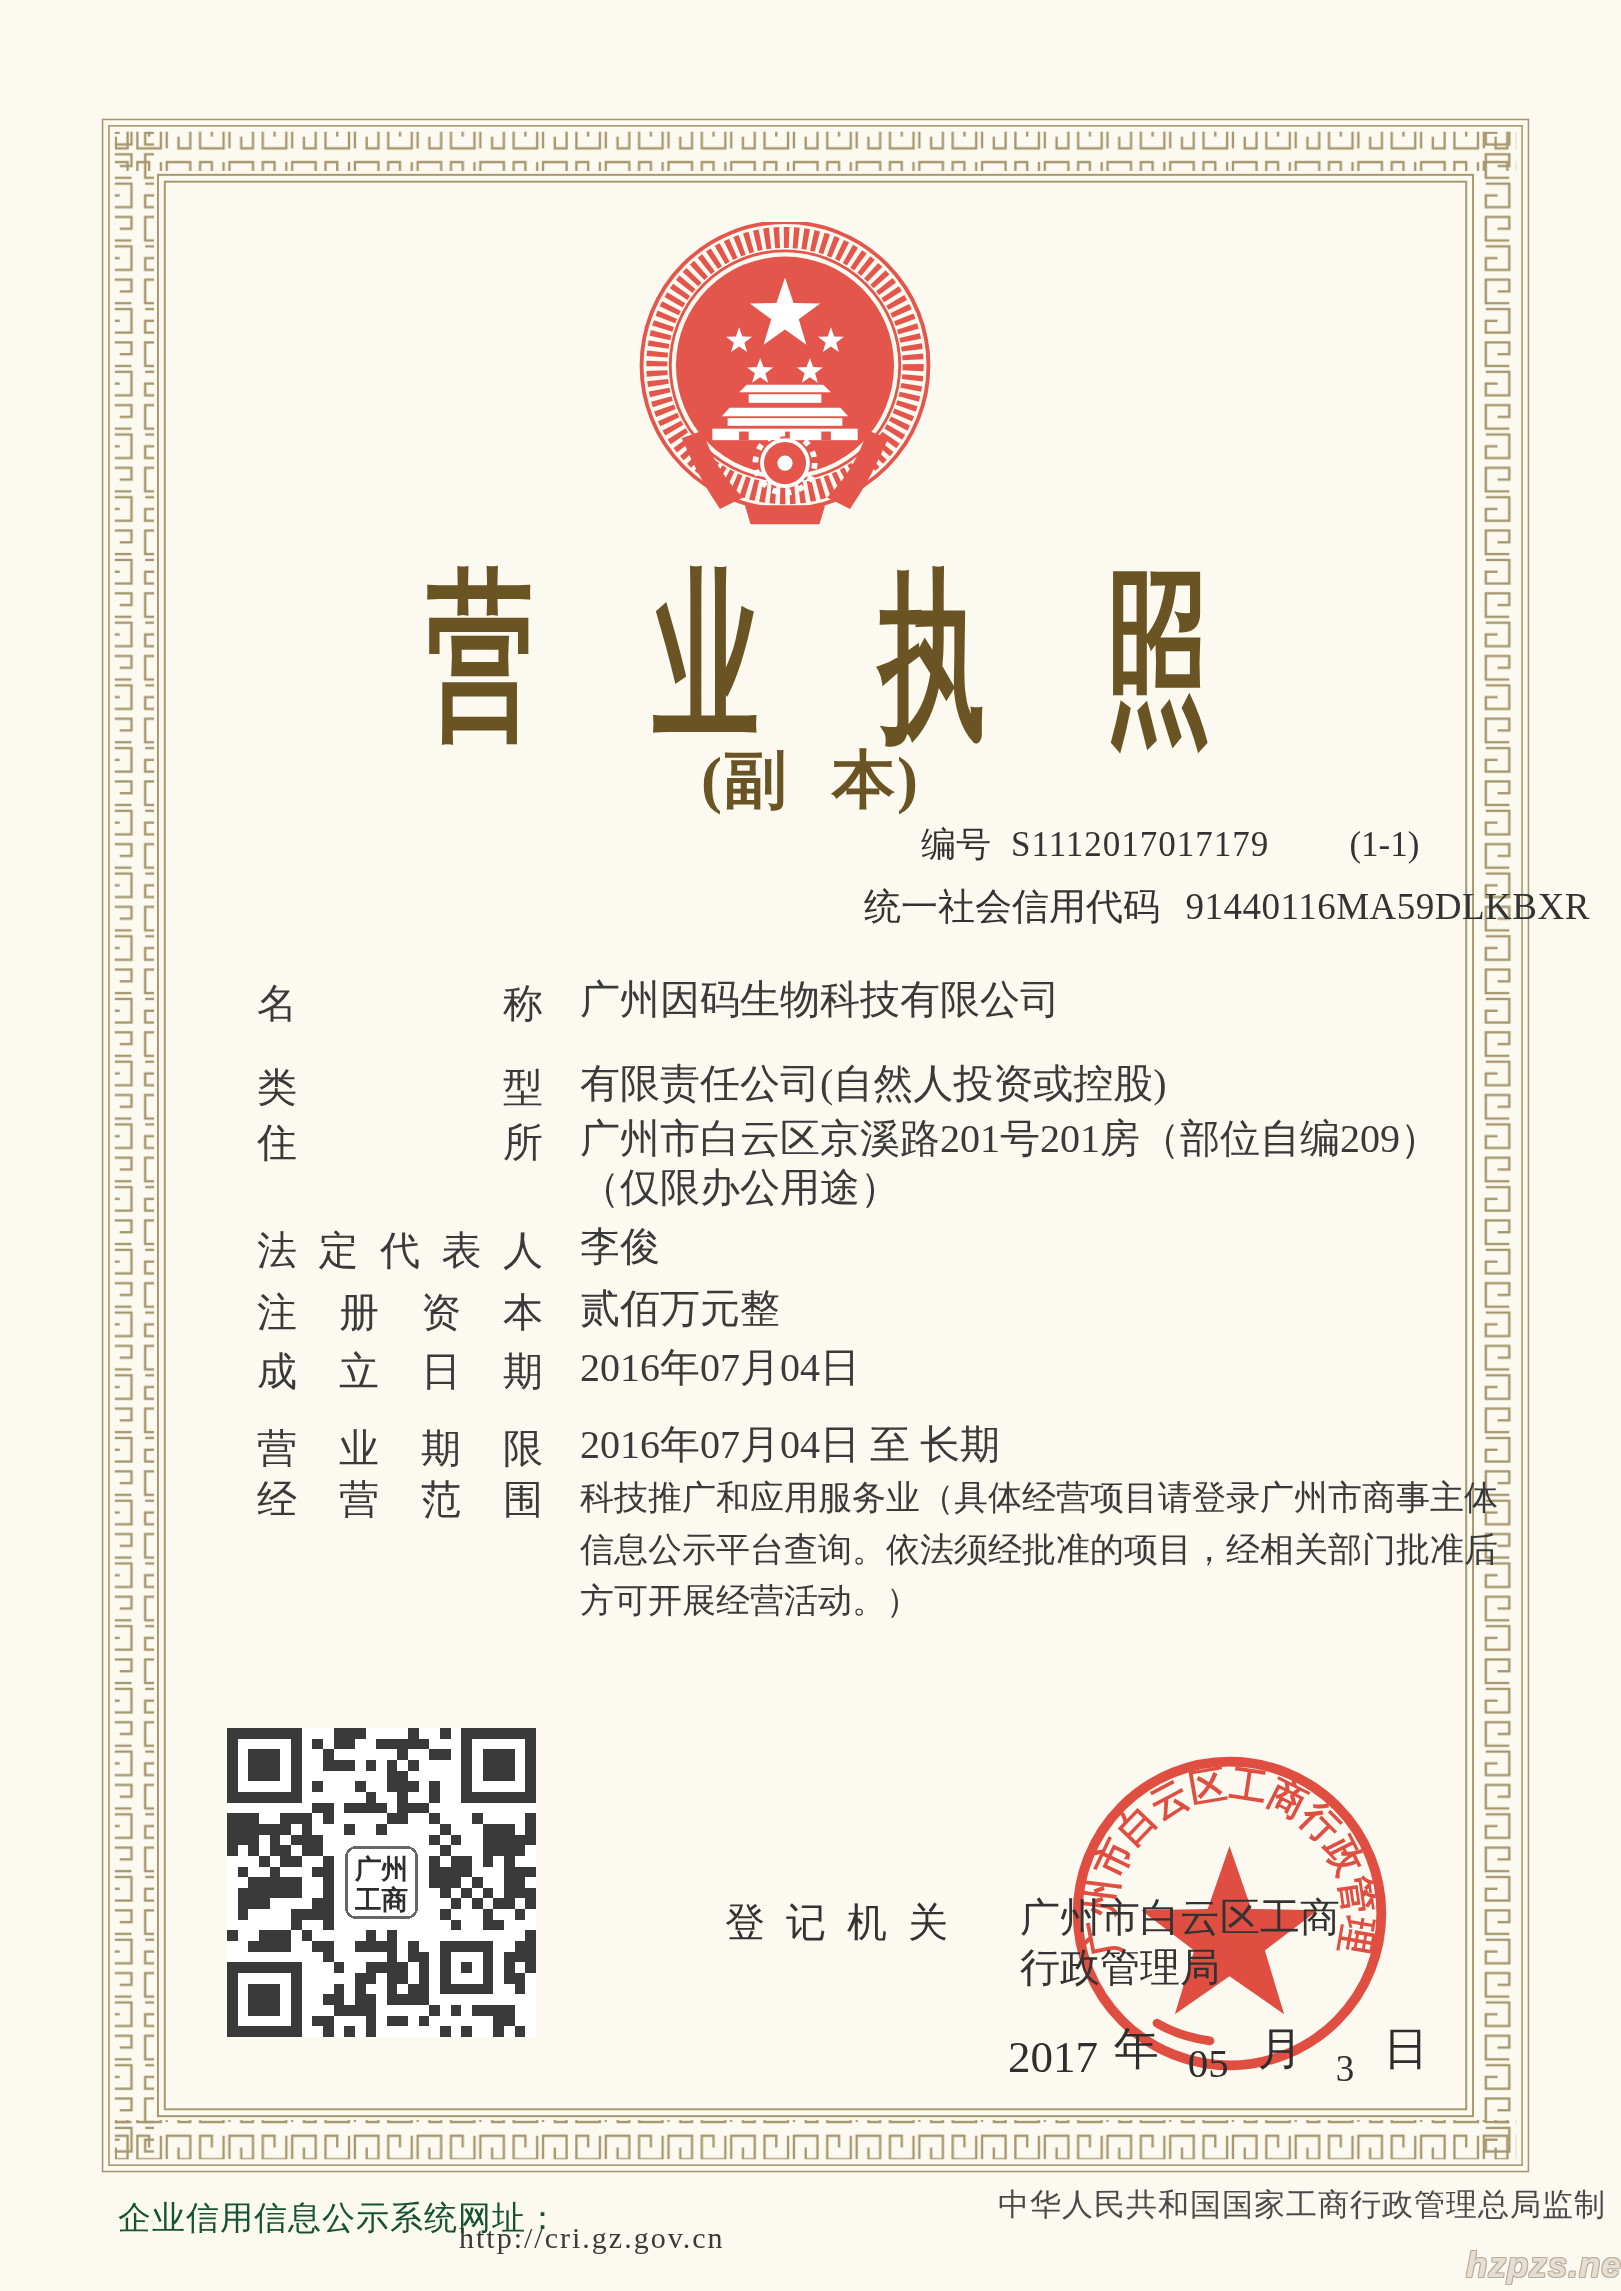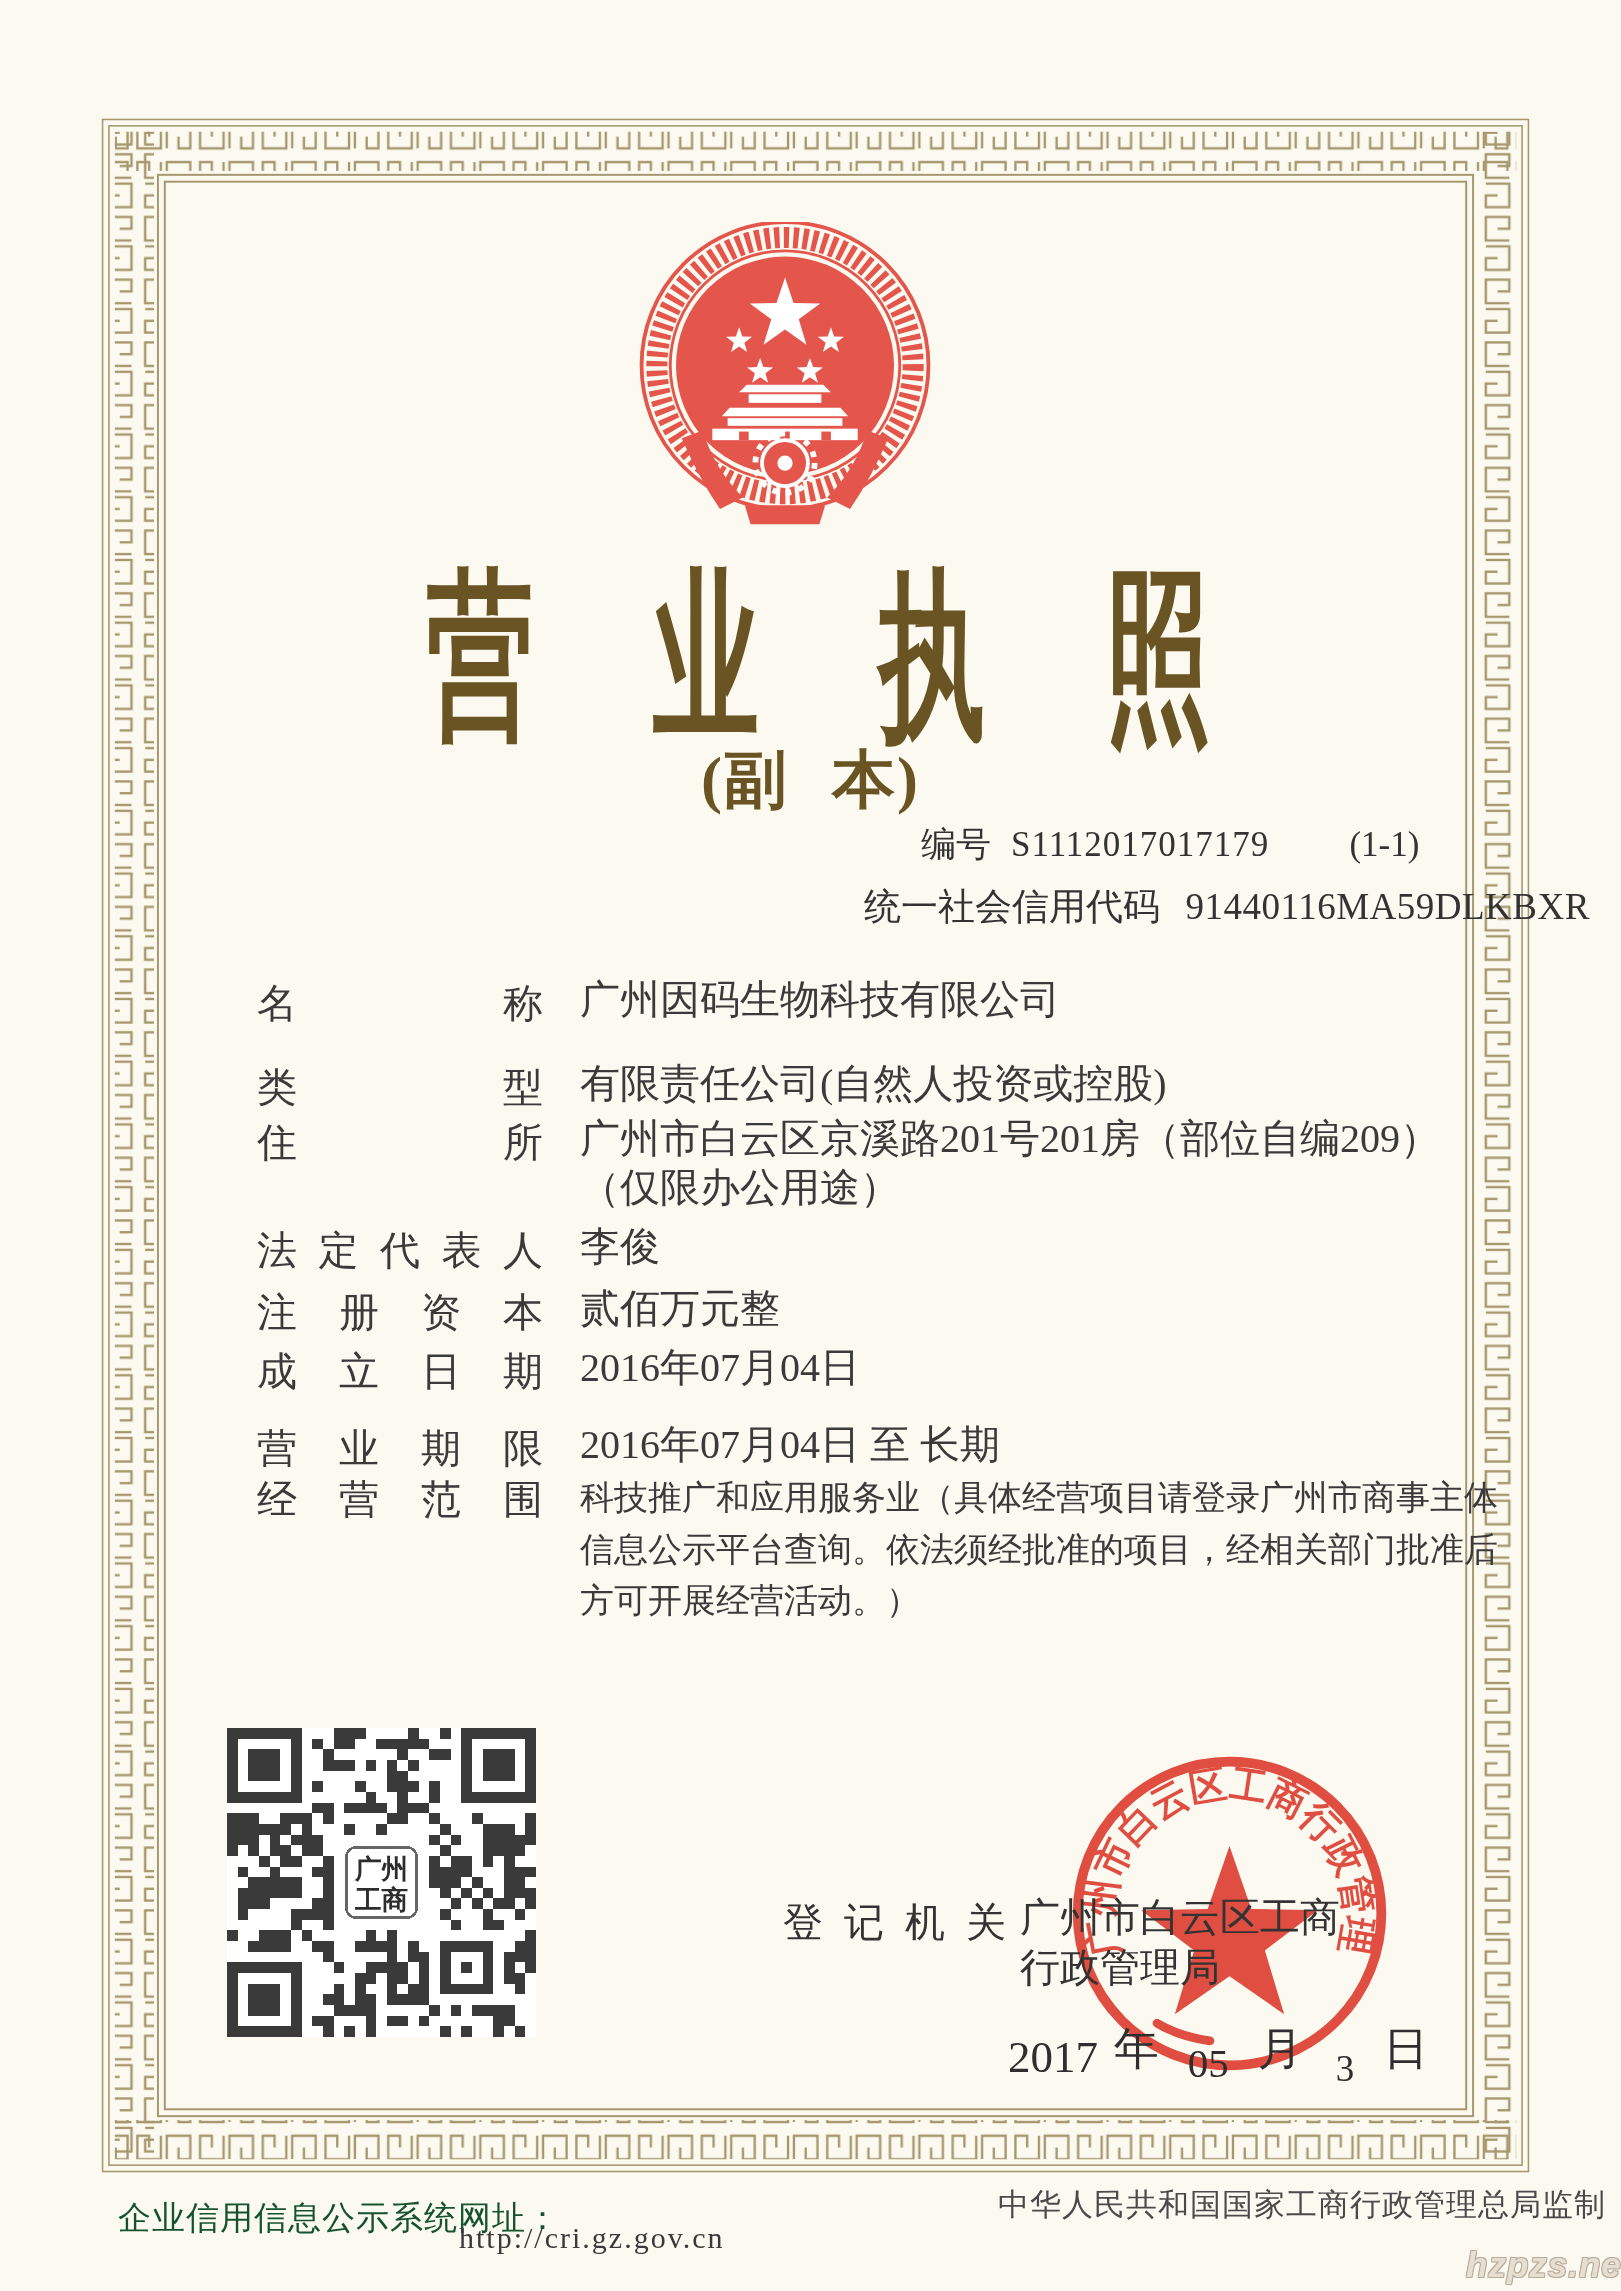--- a/index.html
+++ b/index.html
@@ -45,21 +45,21 @@
   .field-row .val{
     display:inline-block;vertical-align:top;margin-left:37px;width:931px;
     font-size:40px;line-height:1.22;color:#3a3a3a;
   }
   .r0{top:976px;} .r1{top:1060px;} .r2{top:1115px;} .r3{top:1223px;}
   .r4{top:1285px;} .r5{top:1344px;} .r6{top:1421px;} .r7{top:1472px;}
   .r7 .val{font-size:34px;line-height:1.52;}
 
   
   .reg-label{
-    left:783px;top:1895px;width:223px;font-size:40px;color:#333;
+    left:725px;top:1895px;width:223px;font-size:40px;color:#333;
     text-align:justify;text-align-last:justify;
   }
   .reg-value{
     left:1020px;top:1893px;width:345px;font-size:40px;line-height:1.26;color:#333;
     z-index:3;
   }
   .date-row{left:1008px;top:2019px;font-size:45px;color:#2e2e2e;white-space:nowrap;z-index:3;}
   .date-row span{display:inline-block;}
   .date-row .dy{transform:translateY(7.8px);margin-right:15.7px;}
   .date-row .du1{margin-right:29px;}

